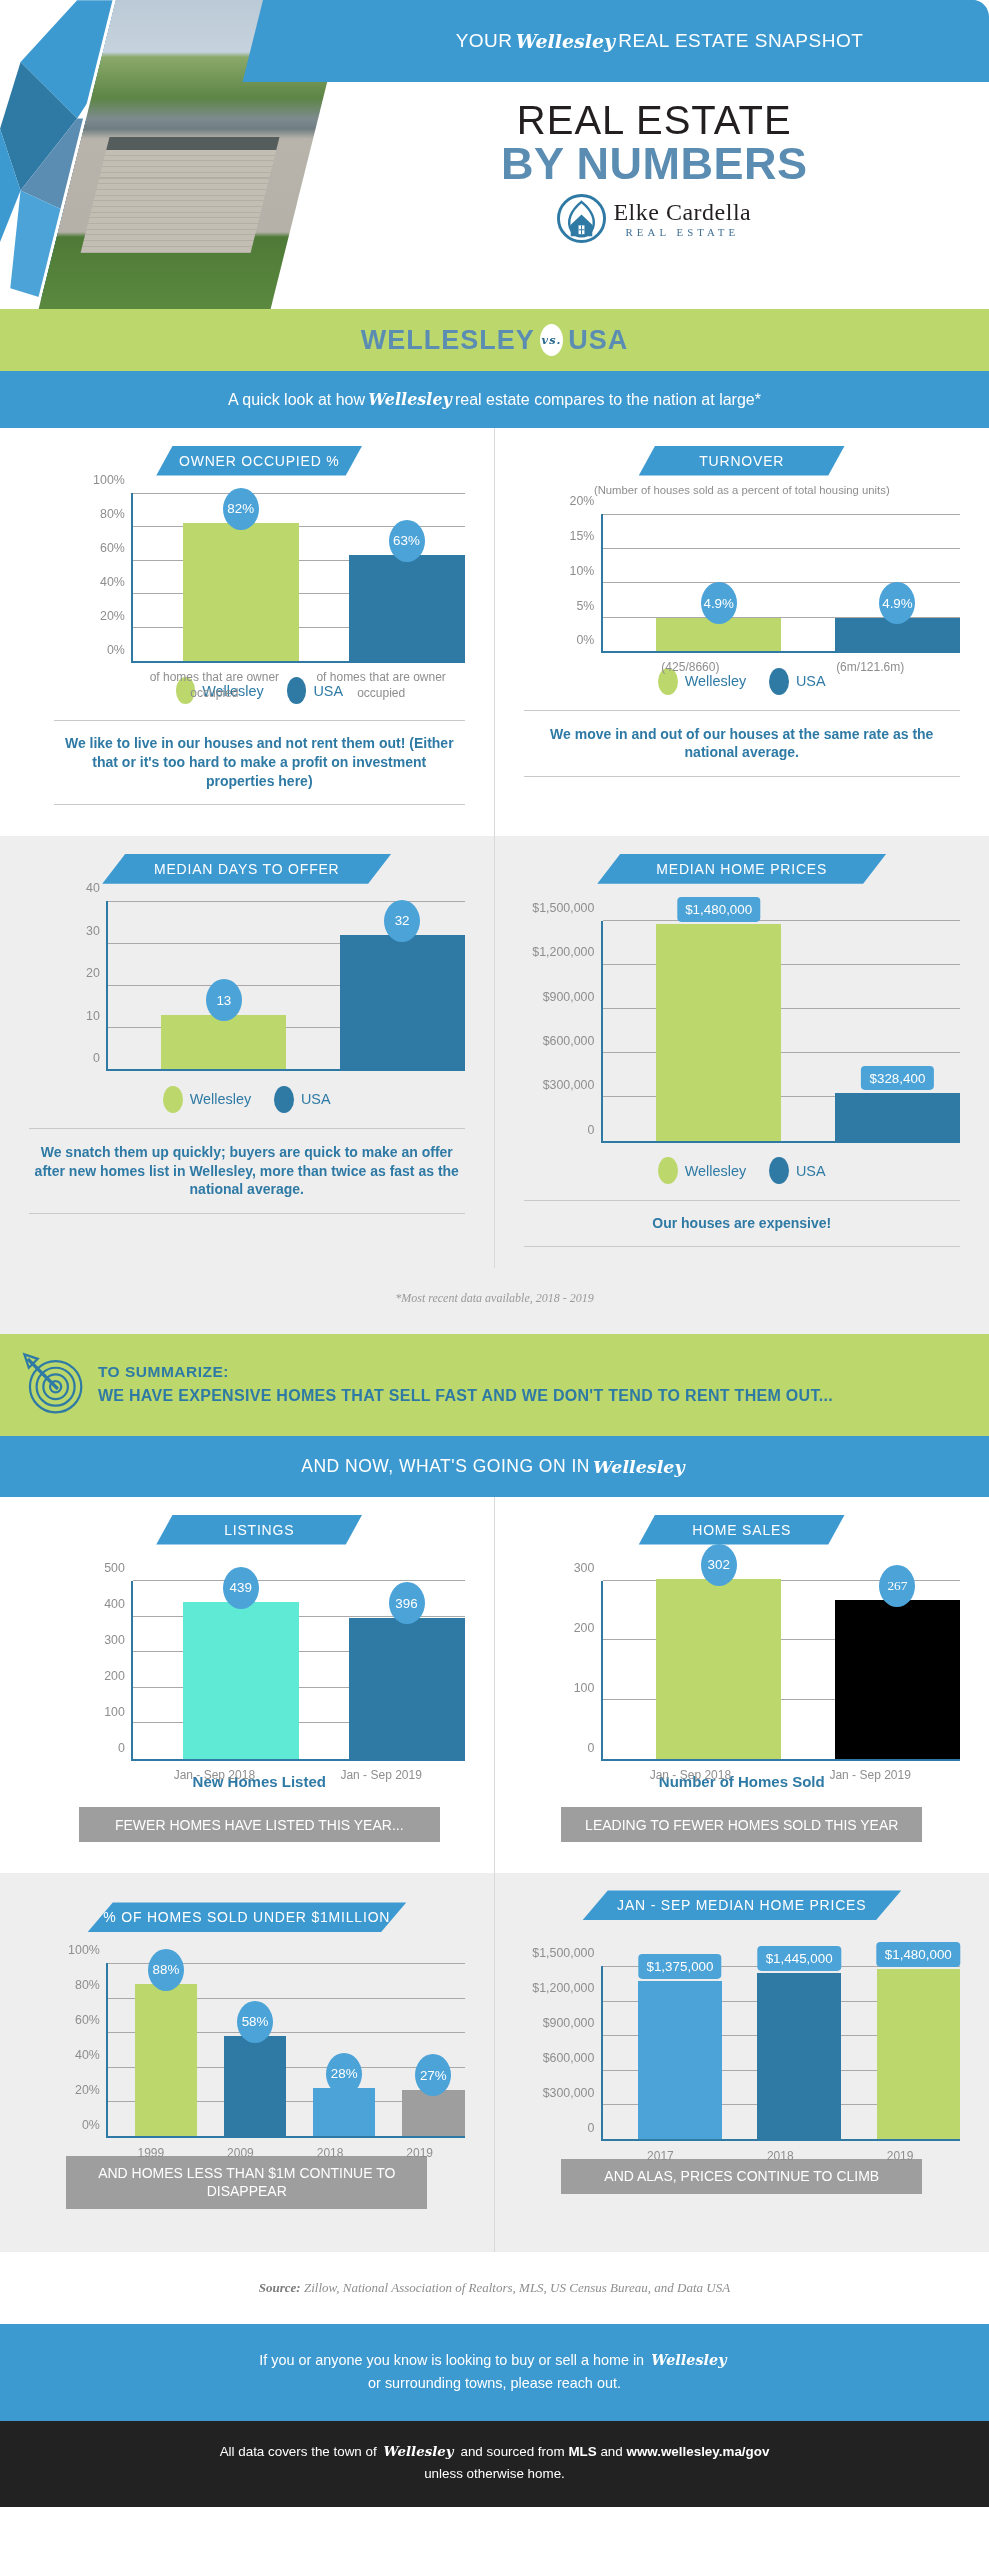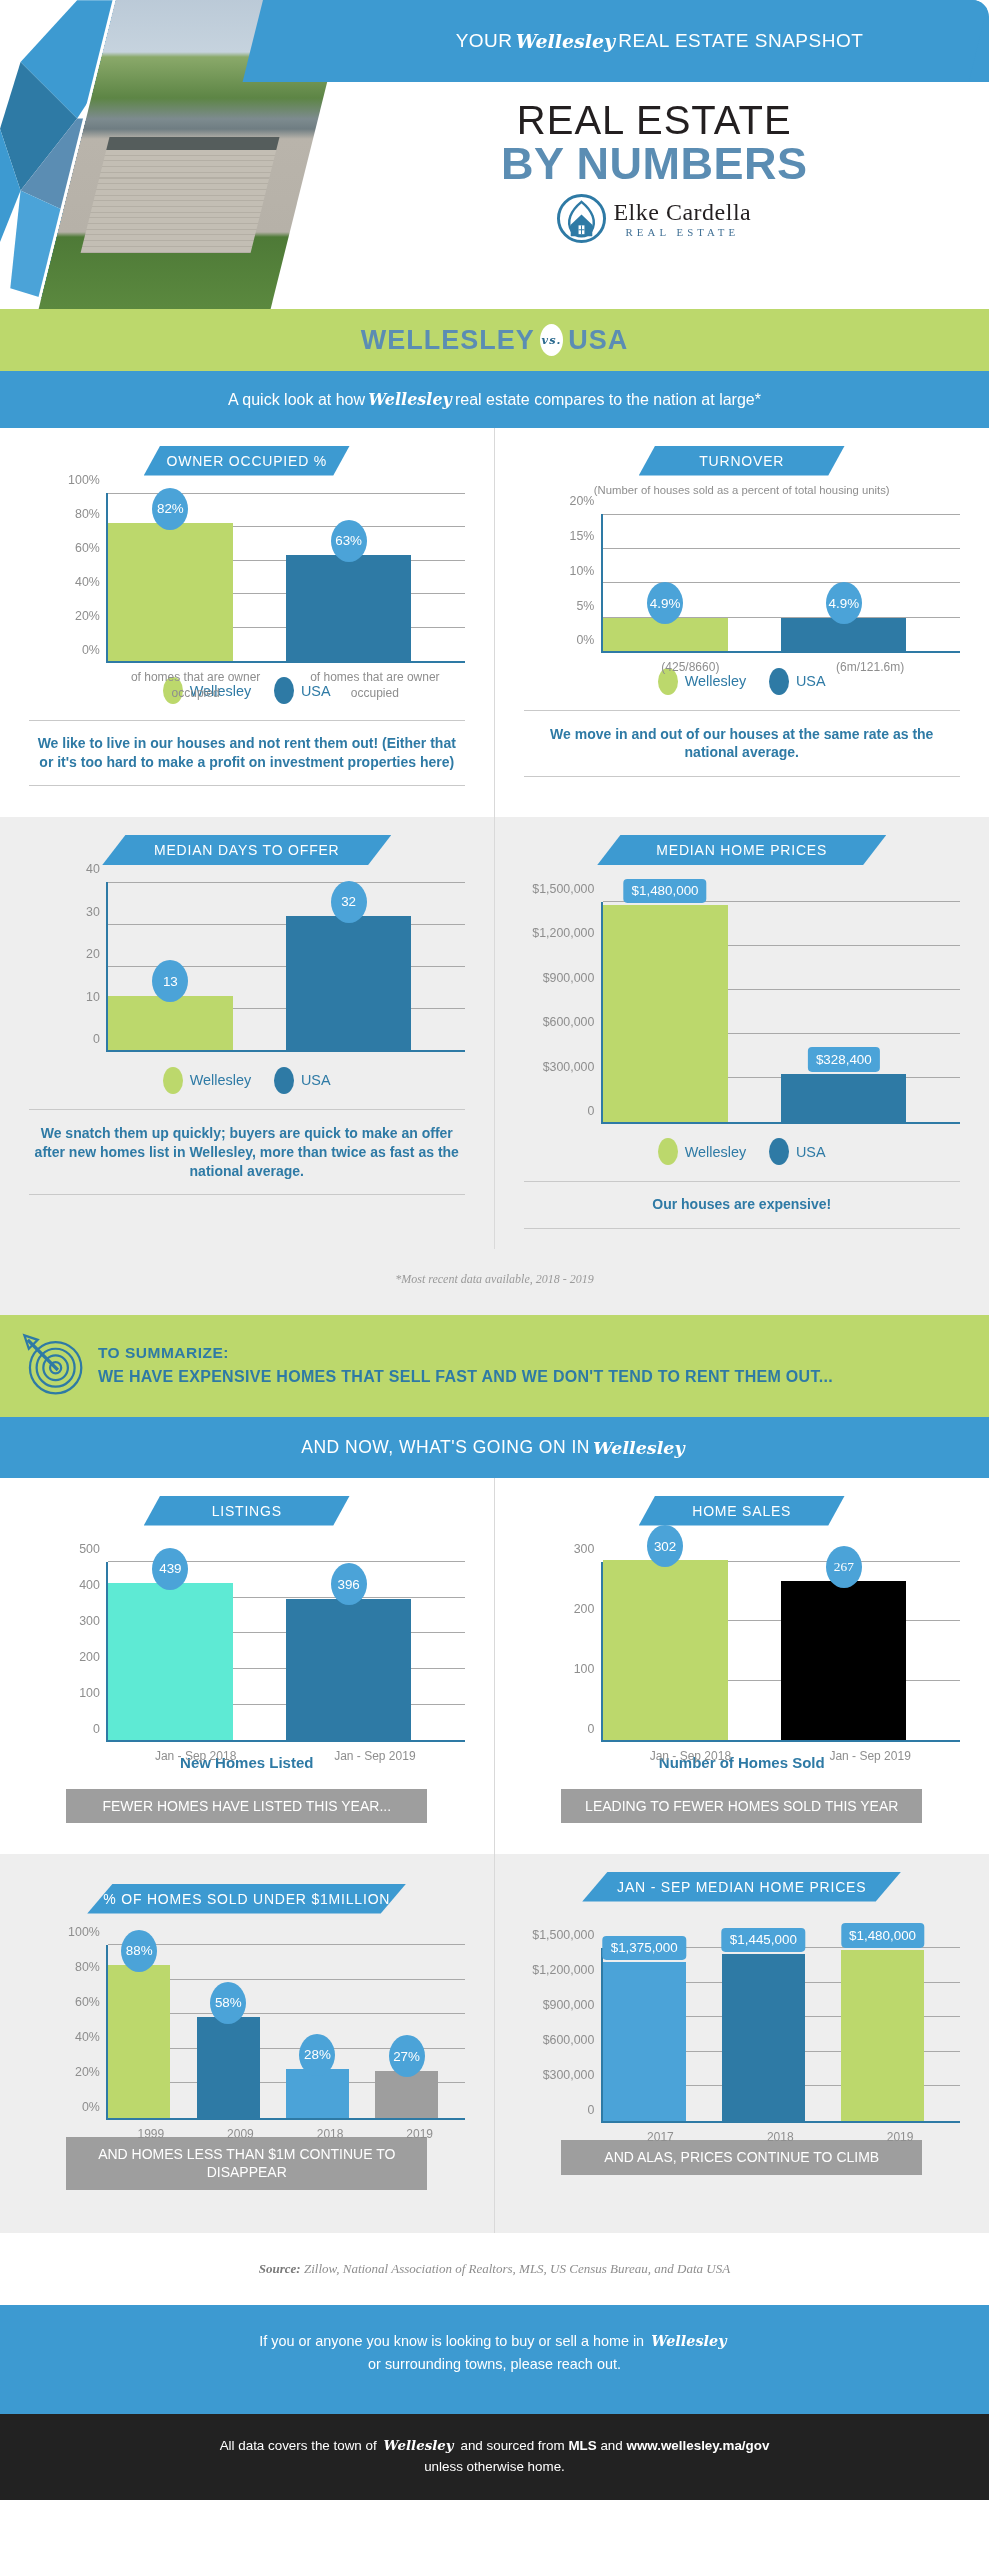--- a/index.html
+++ b/index.html
@@ -78,21 +78,21 @@
     font-size: 11.3px; color: #2b6a8f; font-weight: bold;
   }
   .subbar {
     background: #3d9ad1; height: 57px; display: flex; align-items: center; justify-content: center;
     color: #ffffff; font-size: 16px;
   }
 
   
   .cmp { display: flex; }
   .cmp .col { width: 495px; position: relative; }
-  .cmp .col.left { border-right: 1px solid #d9d9d9; }
+  .cmp .col.left { border-right: 1px solid #d9d9d9; padding-left: 25px; }
   .panel { padding: 0 29px 0 29px; }
   .panel.gray { background: #eeeeee; }
   .white { background: #ffffff; }
 
   .ribbon {
     margin: 17.5px auto 0 auto; height: 30px; background: #3d9ad1; color: #fff;
     display: flex; align-items: center; justify-content: center;
     font-size: 14px; letter-spacing: 0.8px; position: relative; width: 206px;
     clip-path: polygon(8% 0, 100% 0, 92% 100%, 0% 100%);
     padding: 0 15.5px;
@@ -107,21 +107,21 @@
   .yaxis { width: 77px; position: relative; flex: none; }
   .yaxis .tick {
     position: absolute; right: 6.2px; transform: translateY(-50%);
     font-size: 12.4px; color: #8e8e8e; white-space: nowrap;
   }
   .plotarea {
     position: relative; flex: 1; border-left: 2.6px solid #2e7aa5; border-bottom: 2.6px solid #2e7aa5;
   }
   .plotarea .grid { position: absolute; left: 0; right: 0; height: 0.5px; background: #a9a9a9; }
   .bars { position: absolute; left: 0; right: 0; bottom: 0; top: 0; display: flex; align-items: flex-end; }
-  .slot { flex: 1; display: flex; justify-content: flex-start; align-items: flex-end; height: 100%; }
+  .slot { flex: 1; display: flex; justify-content: flex-end; align-items: flex-end; height: 100%; }
   .bar { width: 70%; position: relative; }
   .bubble {
     position: absolute; left: 50%; transform: translate(-50%, -50%);
     width: 36px; height: 42px; border-radius: 50%;
     background: #4ba3d8; color: #fff; display: flex; align-items: center; justify-content: center;
     font-size: 13.4px; z-index: 6;
   }
   .callout {
     position: absolute; left: 50%; transform: translate(-50%, -50%);
     background: #4ba3d8; color: #fff; border-radius: 4.1px; padding: 4.6px 8.2px;
@@ -158,21 +158,21 @@
   .graybox {
     margin: 17.5px auto 0 auto; background: #9e9e9e; color: #fff; text-align: center;
     font-size: 14px; padding: 8.2px 13.4px; line-height: 1.3; max-width: 361px;
   }
   .blue-caption { text-align: center; color: #2e7aa5; font-size: 15px; font-weight: bold; margin-top: 12.4px; }
 
   
   .source { background: #ffffff; text-align: center; padding: 28px 0 28px 0;
             font-family: "Liberation Serif", serif; font-style: italic; font-size: 13px; color: #8e8e8e; }
   .source b { color: #7a7a7a; }
-  .cta { background: #3d9ad1; color: #fff; text-align: center; padding: 24px 0 38px 0; font-size: 14.4px; line-height: 1.6; }
+  .cta { background: #3d9ad1; color: #fff; text-align: center; padding: 24px 0 26px 0; font-size: 14.4px; line-height: 1.6; }
   .blackbar { background: #222222; color: #fff; text-align: center; padding: 20.6px 0 23px 0; font-size: 13.4px; line-height: 1.6; }
   .blackbar b { font-weight: bold; }
 </style>
 </head>
 <body>
 
 <div class="page">
 
   <div class="hero">
     <svg class="hero-diamonds" viewBox="0 0 420 600">

